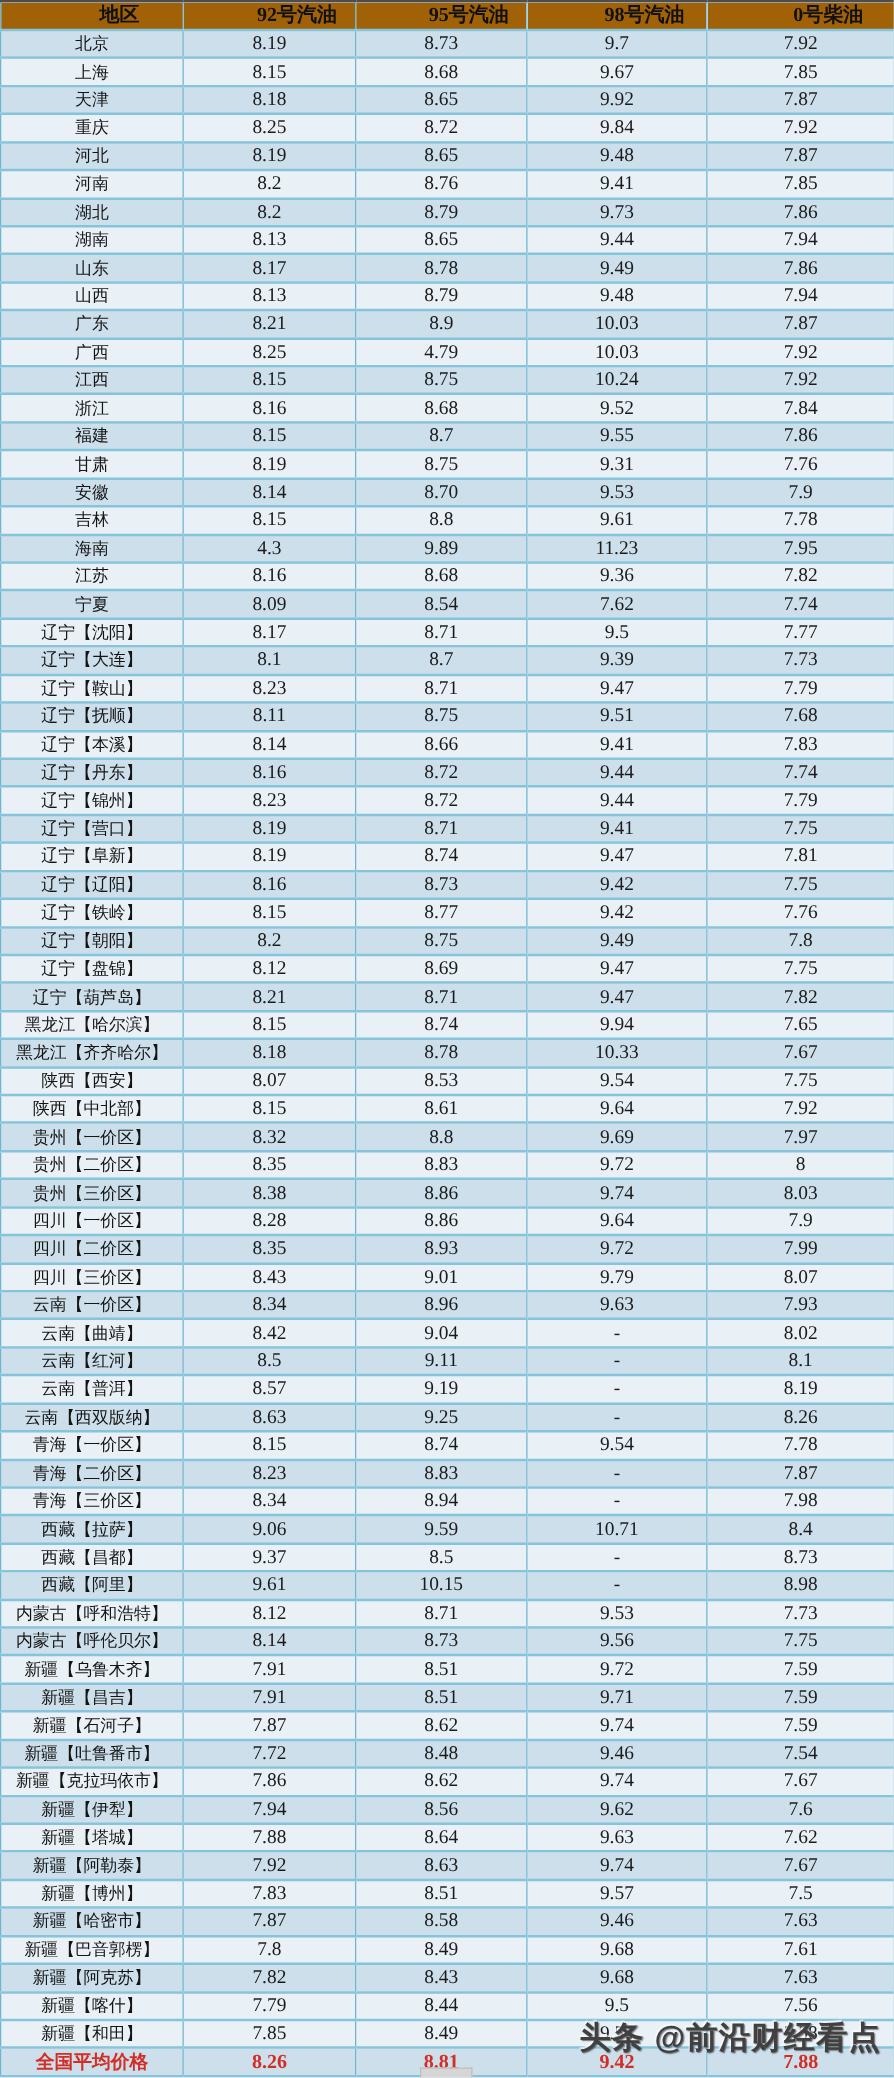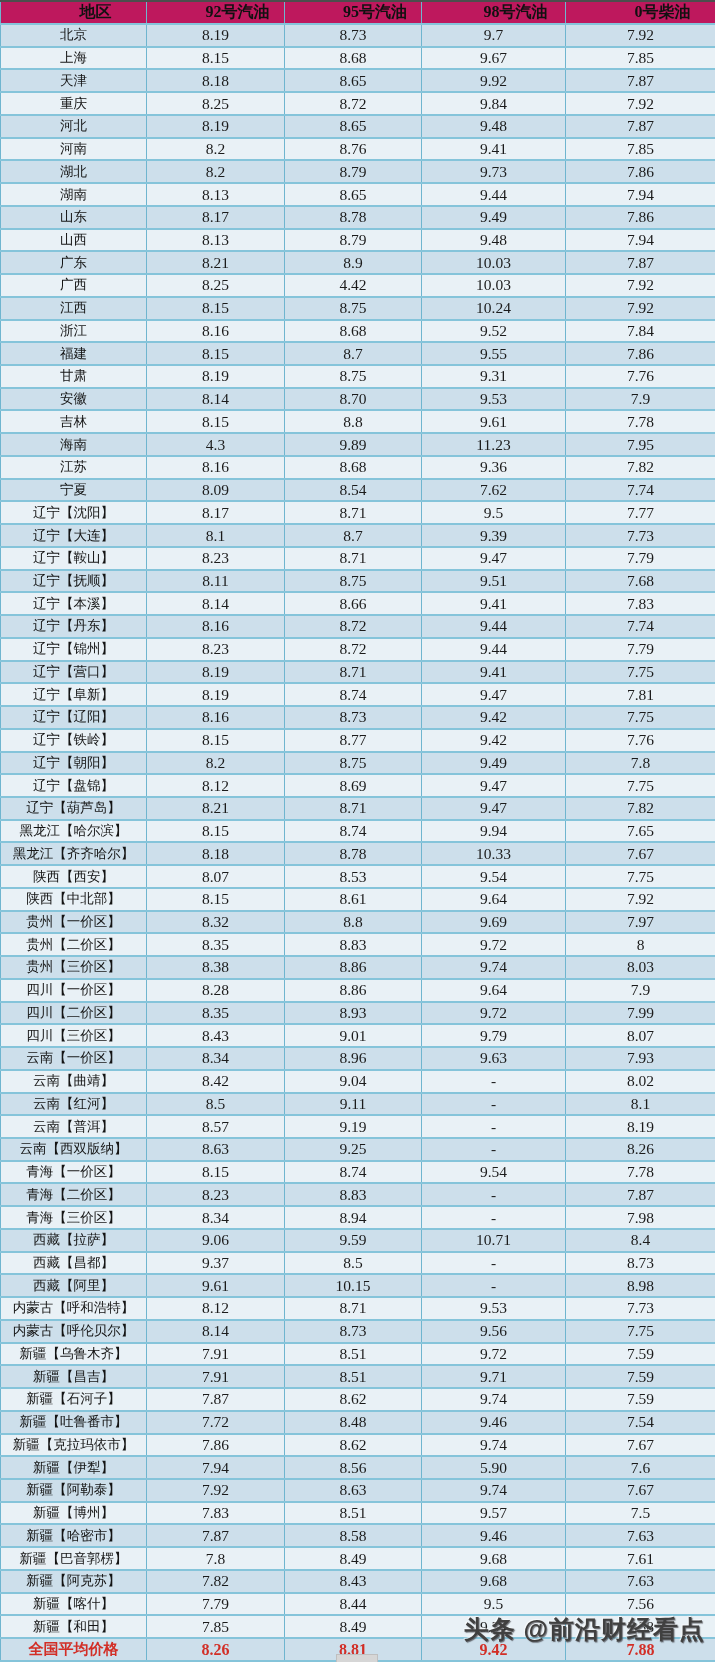--- a/index.html
+++ b/index.html
@@ -13,21 +13,21 @@
   }
   tr{height:22.16px;}
   th,td{
     border:1px solid #6fb5cf;
     border-top:2px solid #85c4da;
     border-bottom:2px solid #85c4da;
     padding:0;text-align:center;vertical-align:middle;
     white-space:nowrap;overflow:hidden;
   }
   thead th{
-    background:#be185d;color:#111111;
+    background:#a16207;color:#111111;
     font-family:"Liberation Serif",serif;
     font-size:16px;font-weight:bold;
     border-top:2px solid #4d4d4d;
     padding-left:44px;
   }
   tr.shade-blue td{background:#cddfeb;}
   tr.shade-light td{background:#e9f1f6;}
   td.region{
     font-size:13.5px;color:#141414;
     font-family:"Liberation Sans",sans-serif;
@@ -145,21 +145,21 @@
       <tr class="shade-blue">
         <td class="region">广东</td>
         <td class="num">8.21</td>
         <td class="num">8.9</td>
         <td class="num">10.03</td>
         <td class="num">7.87</td>
       </tr>
       <tr class="shade-light">
         <td class="region">广西</td>
         <td class="num">8.25</td>
-        <td class="num">4.42</td>
+        <td class="num">4.79</td>
         <td class="num">10.03</td>
         <td class="num">7.92</td>
       </tr>
       <tr class="shade-blue">
         <td class="region">江西</td>
         <td class="num">8.15</td>
         <td class="num">8.75</td>
         <td class="num">10.24</td>
         <td class="num">7.92</td>
       </tr>
@@ -510,22 +510,29 @@
         <td class="region">新疆【克拉玛依市】</td>
         <td class="num">7.86</td>
         <td class="num">8.62</td>
         <td class="num">9.74</td>
         <td class="num">7.67</td>
       </tr>
       <tr class="shade-blue">
         <td class="region">新疆【伊犁】</td>
         <td class="num">7.94</td>
         <td class="num">8.56</td>
-        <td class="num">5.90</td>
+        <td class="num">9.62</td>
         <td class="num">7.6</td>
+      </tr>
+      <tr class="shade-light">
+        <td class="region">新疆【塔城】</td>
+        <td class="num">7.88</td>
+        <td class="num">8.64</td>
+        <td class="num">9.63</td>
+        <td class="num">7.62</td>
       </tr>
       <tr class="shade-blue">
         <td class="region">新疆【阿勒泰】</td>
         <td class="num">7.92</td>
         <td class="num">8.63</td>
         <td class="num">9.74</td>
         <td class="num">7.67</td>
       </tr>
       <tr class="shade-light">
         <td class="region">新疆【博州】</td>

